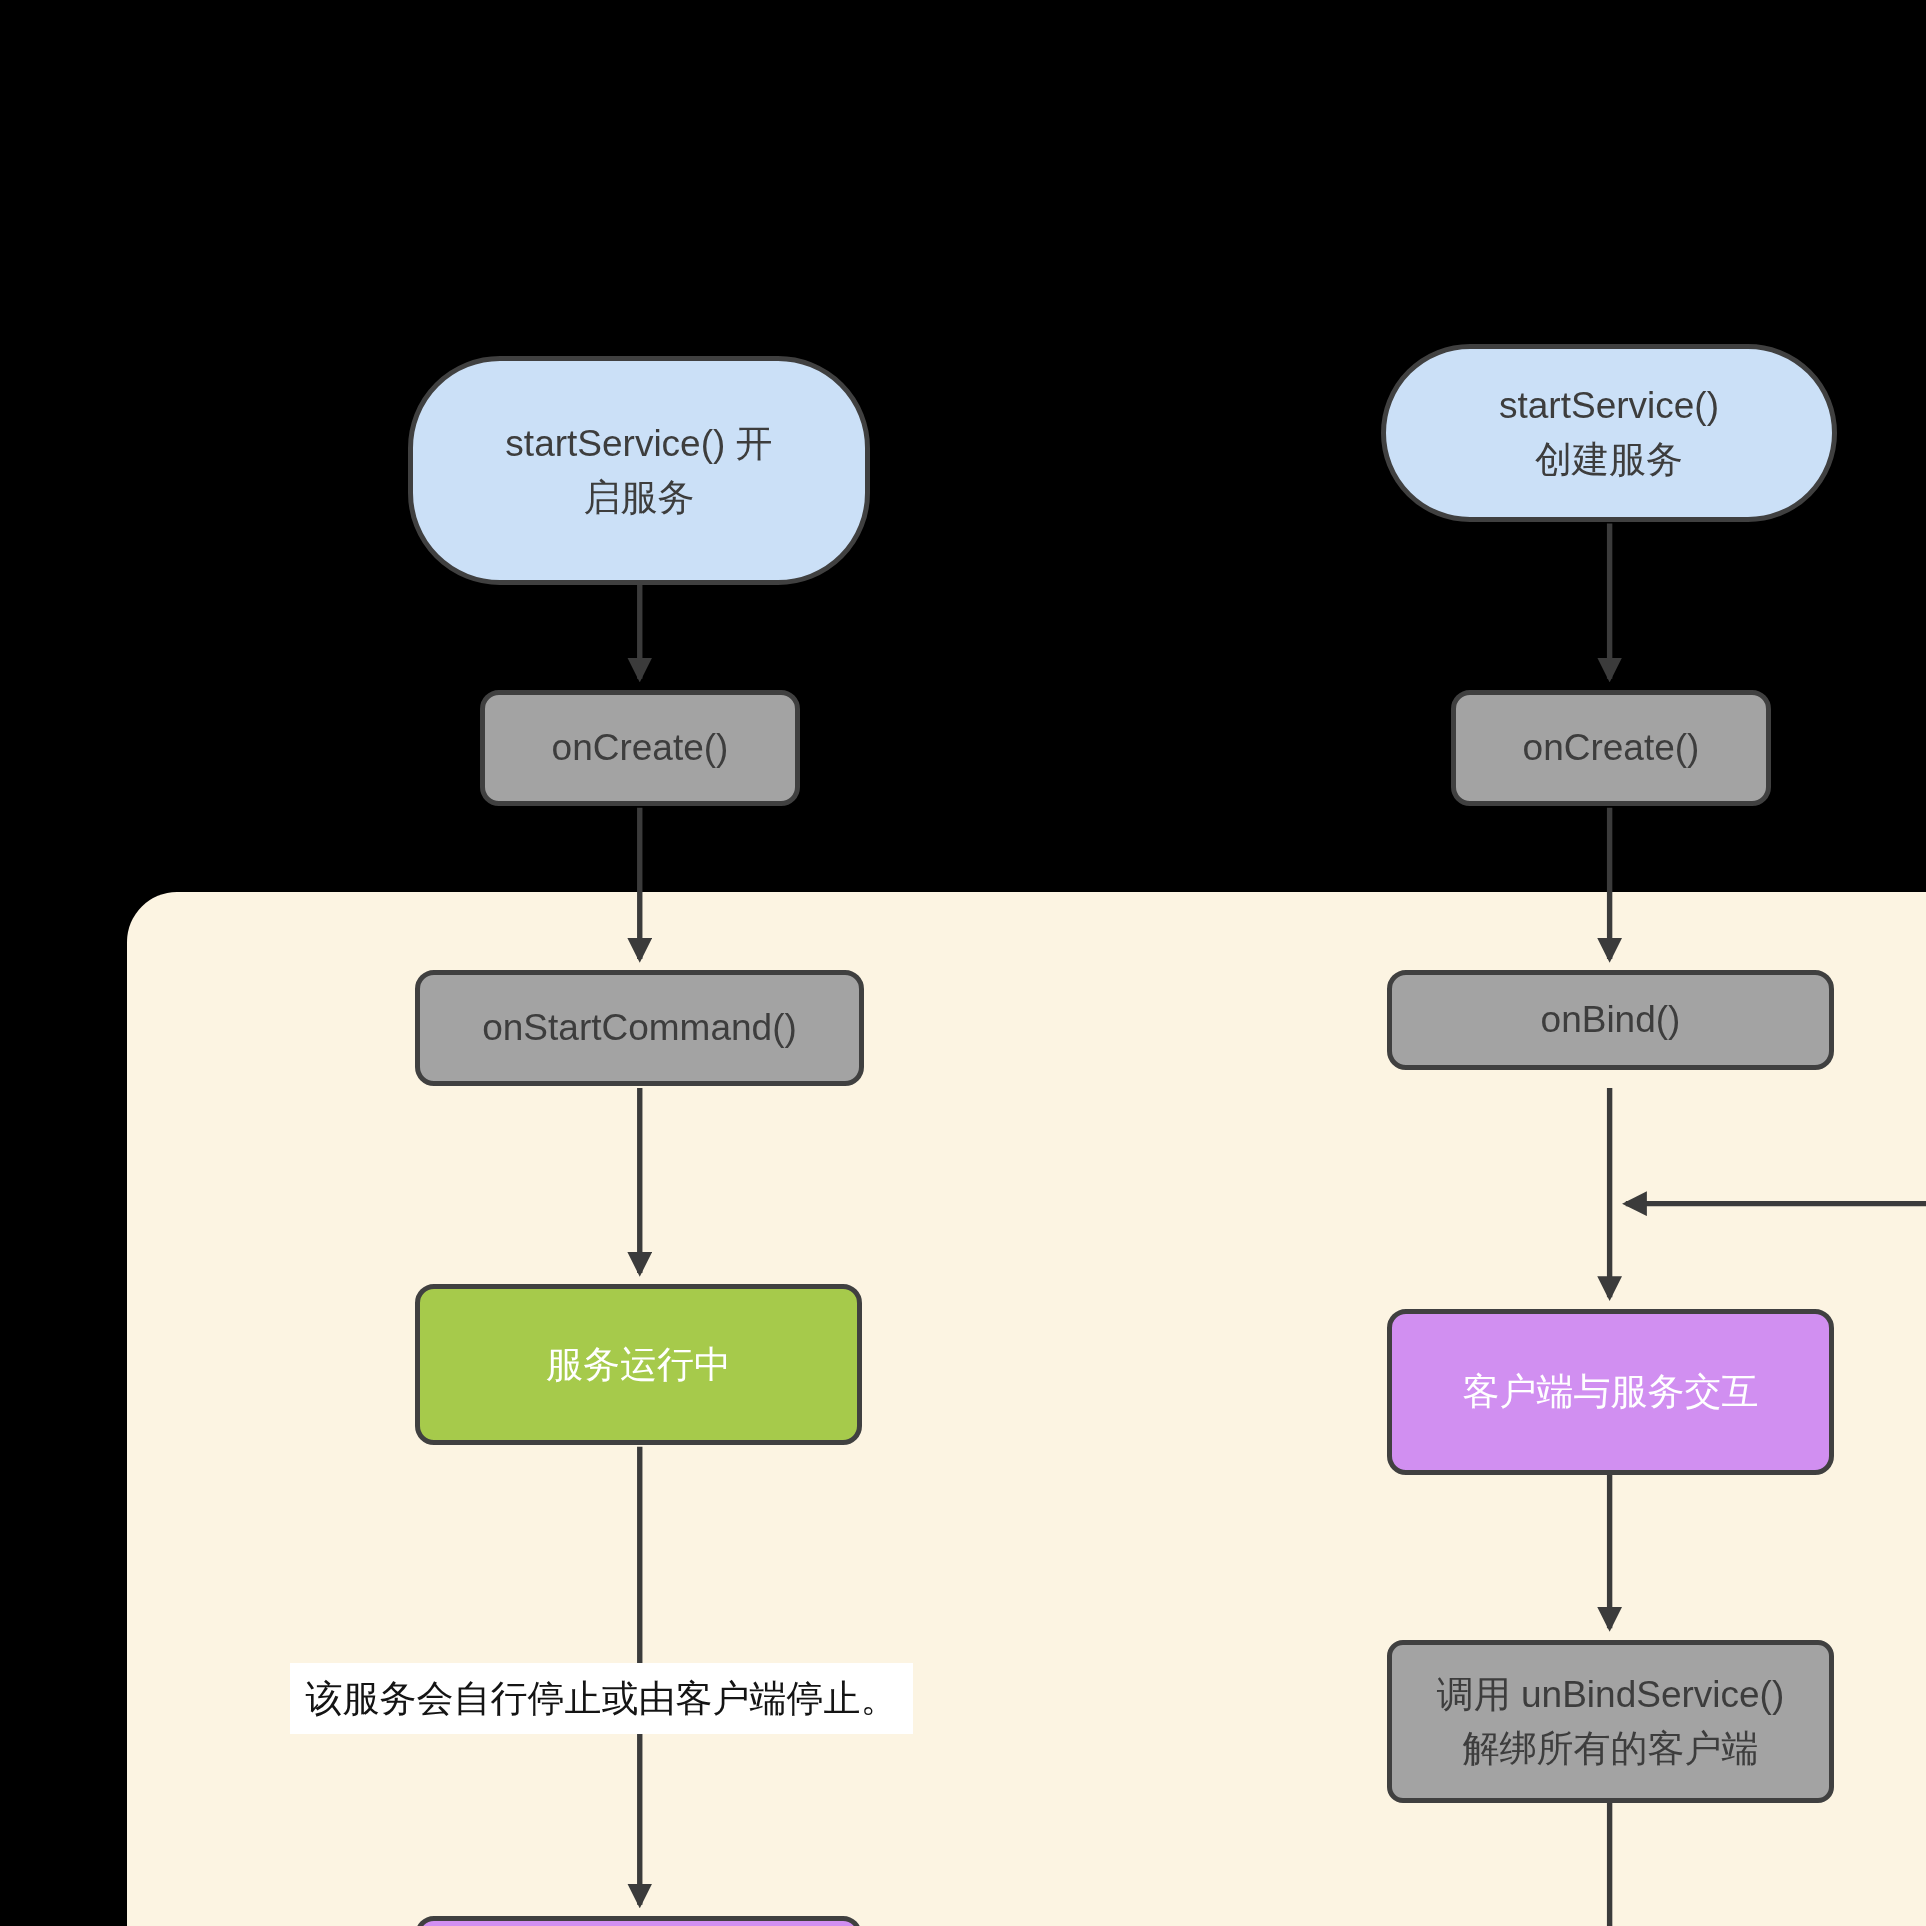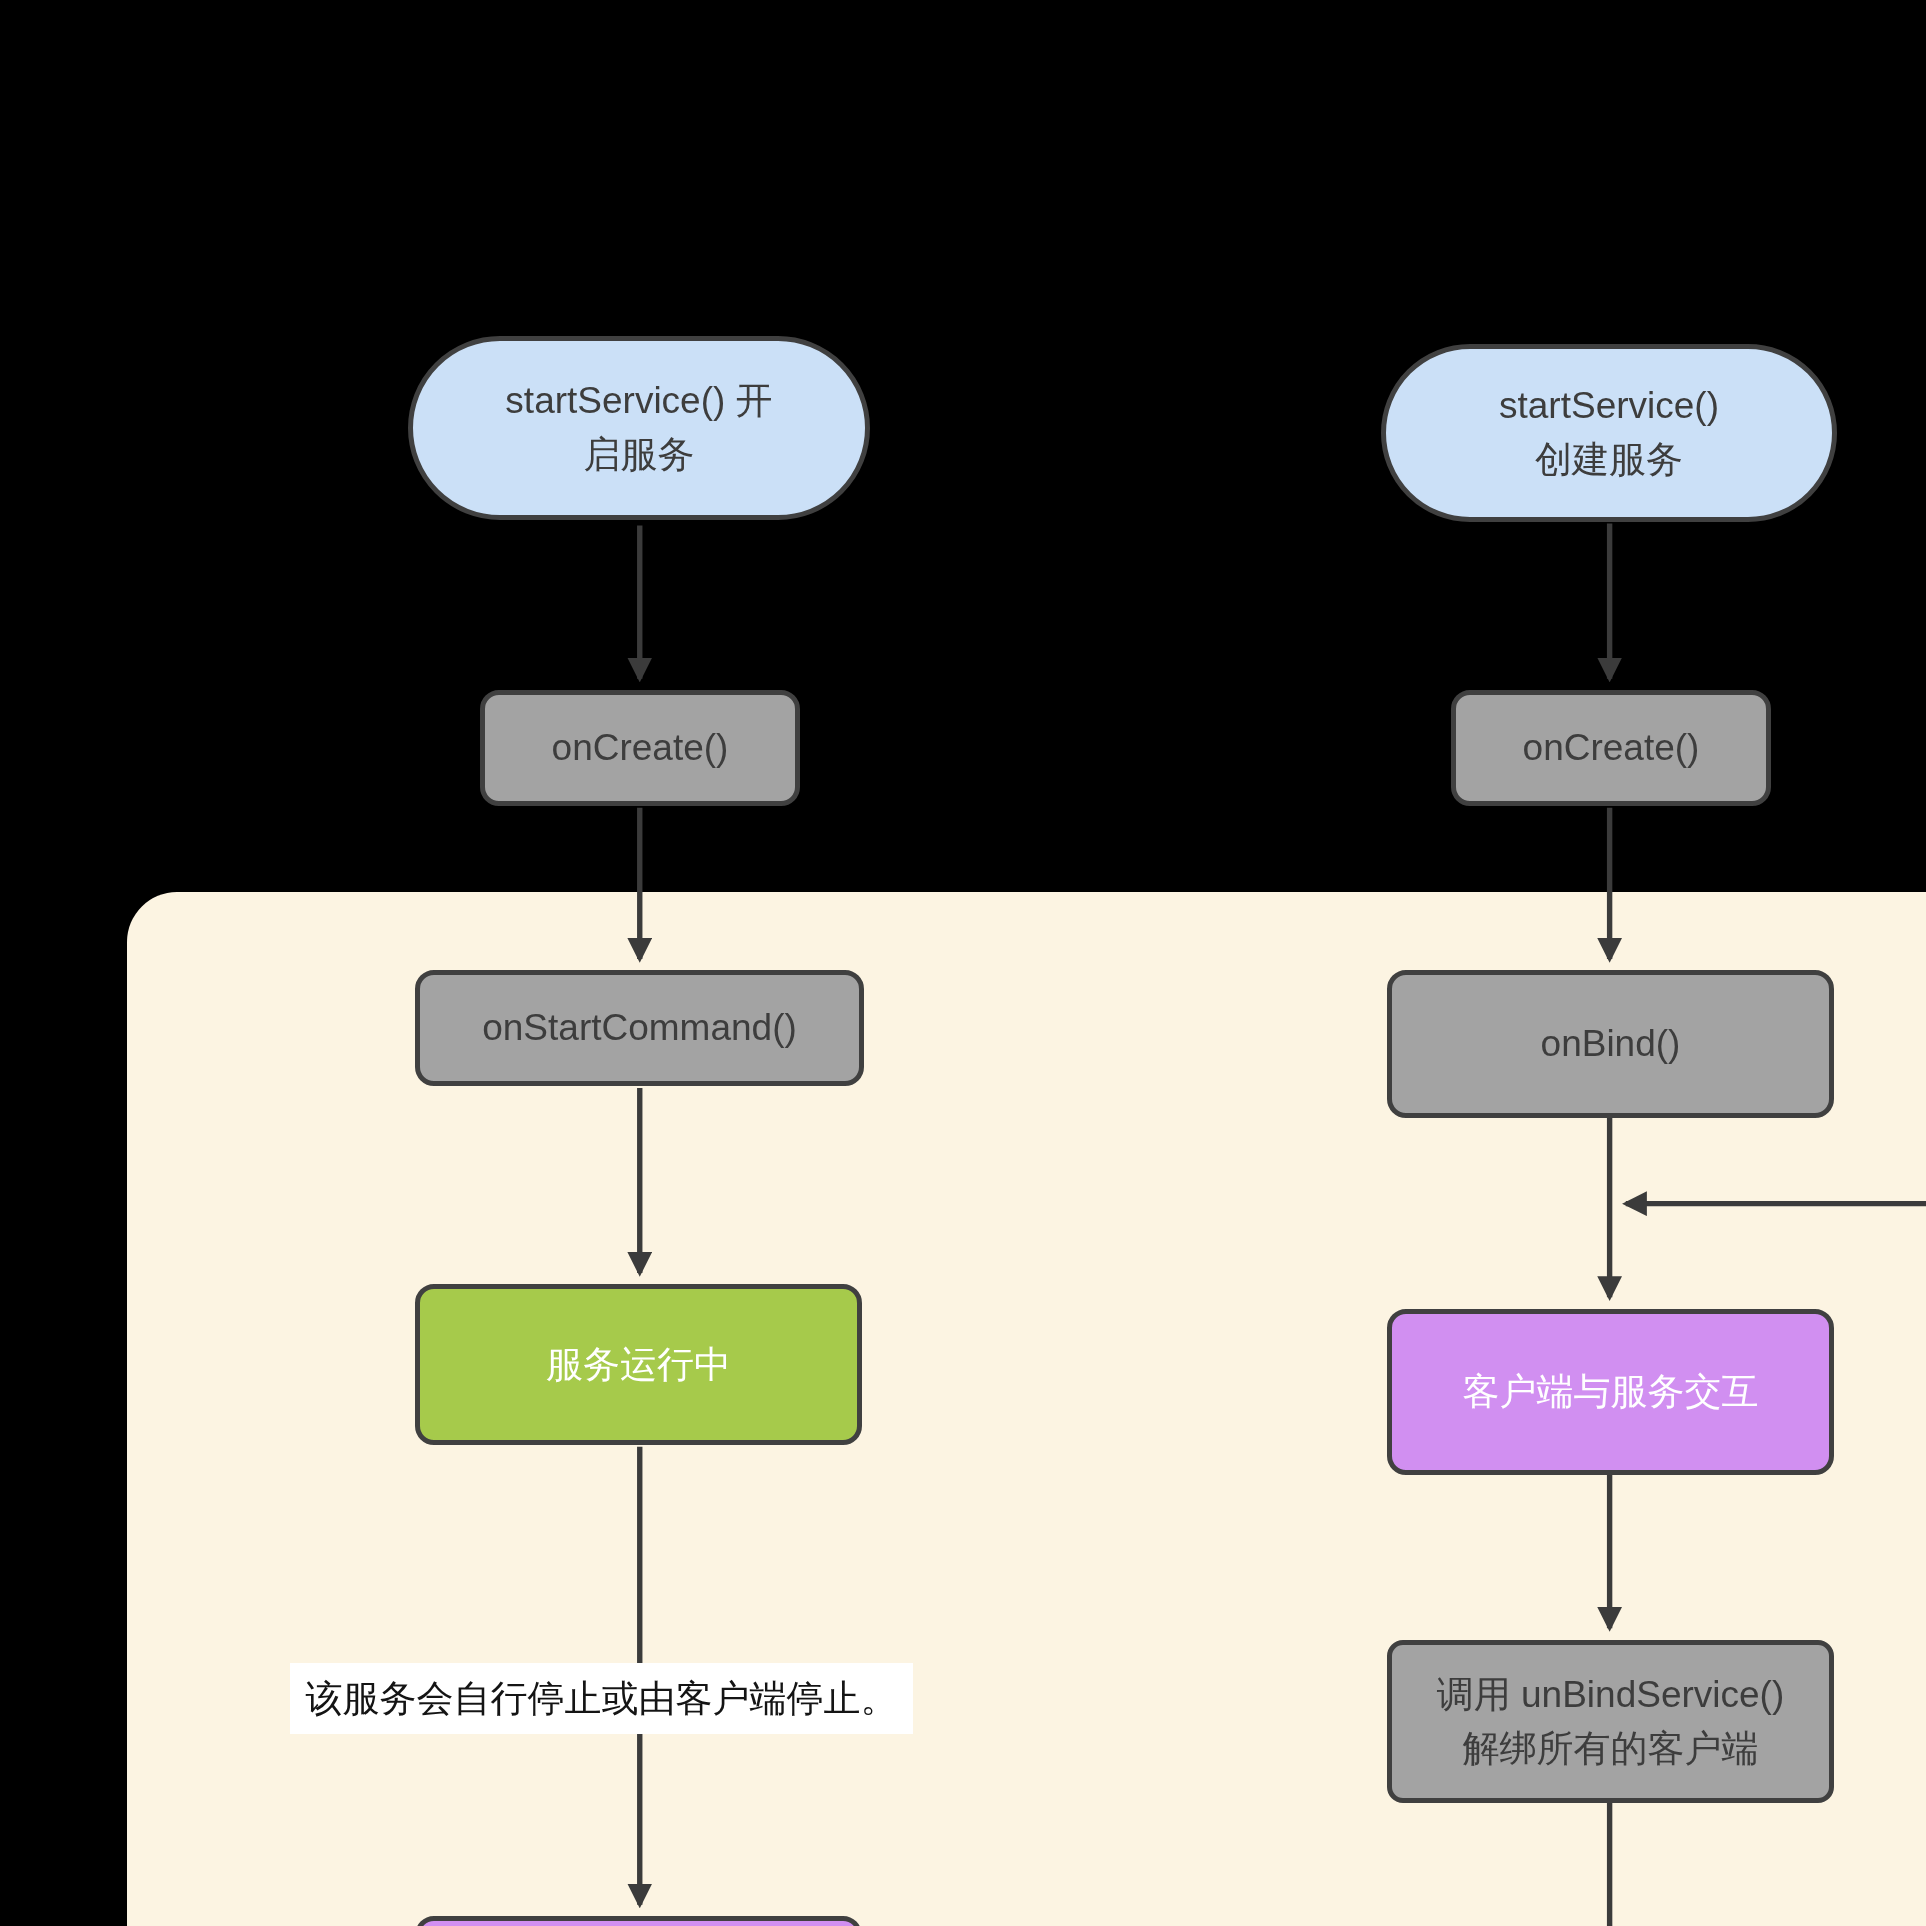--- a/index.html
+++ b/index.html
@@ -61,21 +61,21 @@
       <line x1="4178" y1="3829" x2="4178" y2="4227" marker-end="url(#ah)"></line>
       <line x1="4178" y1="4679" x2="4178" y2="5178" marker-end="url(#ah)"></line>
       <line x1="4178" y1="5513" x2="4178" y2="6003" marker-end="url(#ah)"></line>
       <line x1="4178" y1="6328" x2="4178" y2="6790" marker-end="url(#ah)"></line>
 
       <line x1="5533" y1="3125" x2="4220" y2="3125" marker-end="url(#ah)"></line>
       <path d="M4761,5358 H6105 V3310" marker-end="url(#ah)"></path>
     </g>
   </svg>
 
-  <div class="node pill blue" style="left:408px;top:336px;width:462px;height:184px;">
+  <div class="node pill blue" style="left:408px;top:356px;width:462px;height:229px;">
     <span class="label">startService() 开
 启服务</span>
   </div>
 
   <div class="node rect" style="left:480px;top:690px;width:320px;height:116px;">
     <span class="label">onCreate()</span>
   </div>
 
   <div class="node rect" style="left:415px;top:970px;width:449px;height:116px;">
     <span class="label">onStartCommand()</span>
@@ -95,21 +95,21 @@
 
   <div class="node pill blue" style="left:1381px;top:344px;width:456px;height:178px;">
     <span class="label">startService()
 创建服务</span>
   </div>
 
   <div class="node rect" style="left:1451px;top:690px;width:320px;height:116px;">
     <span class="label">onCreate()</span>
   </div>
 
-  <div class="node rect" style="left:1387px;top:970px;width:447px;height:148px;">
+  <div class="node rect" style="left:1387px;top:970px;width:447px;height:100px;">
     <span class="label">onBind()</span>
   </div>
 
   <div class="node rect purple" style="left:1387px;top:1309px;width:447px;height:166px;">
     <span class="label">客户端与服务交互</span>
   </div>
 
   <div class="node rect" style="left:1387px;top:1640px;width:447px;height:163px;border-radius:16px;">
     <span class="label">调用 unBindService()
 解绑所有的客户端</span>

